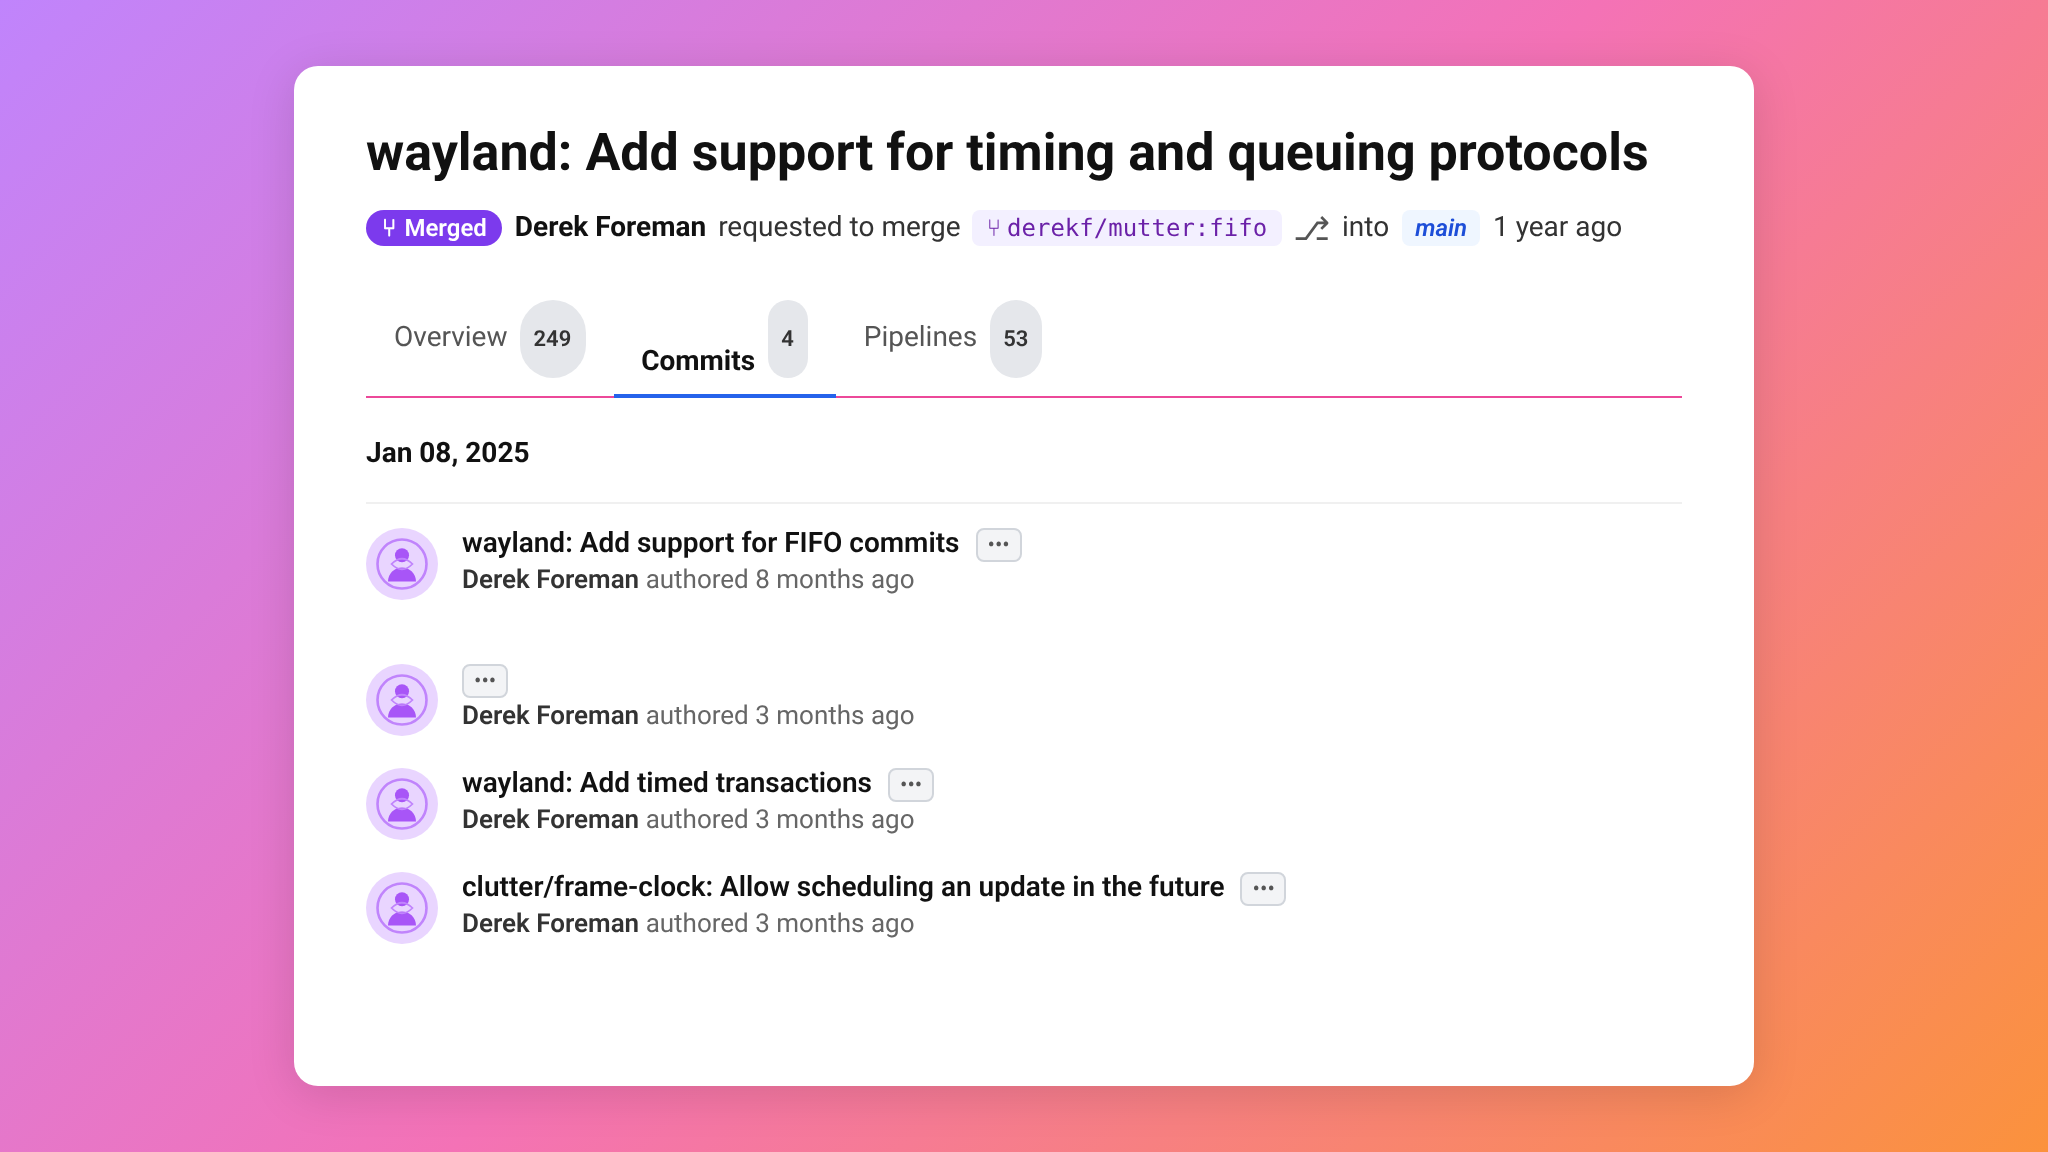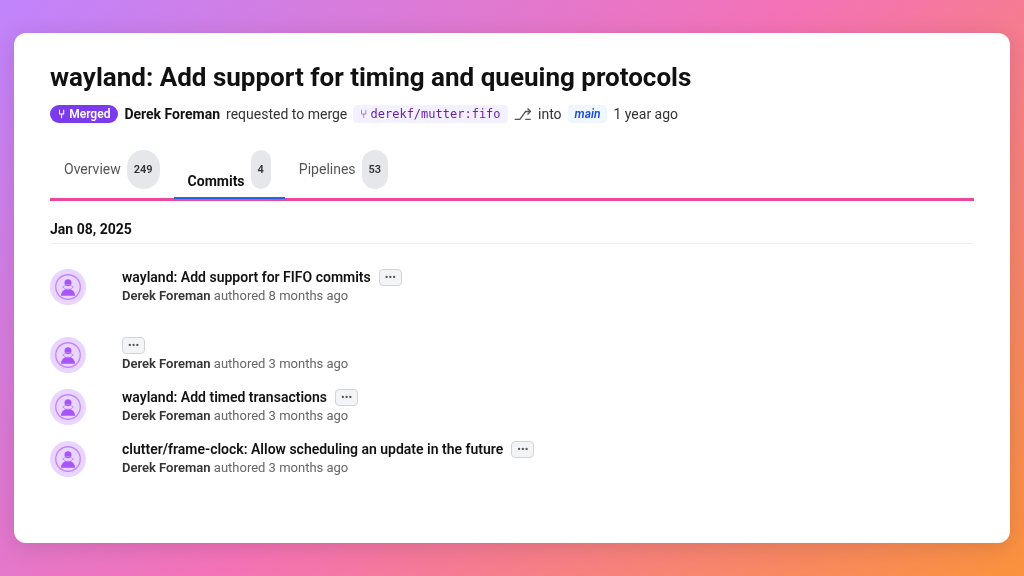--- a/index.html
+++ b/index.html
@@ -10,21 +10,21 @@
       background: linear-gradient(135deg, #c084fc 0%, #f472b6 50%, #fb923c 100%);
       display: flex;
       align-items: center;
       justify-content: center;
       font-family: -apple-system, BlinkMacSystemFont, 'Segoe UI', Roboto, sans-serif;
     }
 
     .card {
       background: #ffffff;
       border-radius: 12px;
-      width: 996px;
+      width: 730px;
       min-height: 510px;
       padding: 28px 36px 28px 36px;
       box-shadow: 0 4px 24px rgba(0,0,0,0.13);
     }
 
     .page-title {
       font-size: 26px;
       font-weight: 700;
       color: #111;
       line-height: 1.3;
@@ -76,21 +76,21 @@
       font-size: 12px;
       padding: 2px 7px;
       border-radius: 4px;
       font-weight: 600;
       font-style: italic;
     }
 
     .tabs {
       display: flex;
       gap: 0;
-      border-bottom: 3px solid #ec4899;
+      border-bottom: 1px solid #ec4899;
       margin-bottom: 20px;
     }
 
     .tab {
       padding: 8px 14px;
       font-size: 14px;
       color: #555;
       cursor: pointer;
       border-bottom: 2px solid transparent;
       margin-bottom: -1px;
@@ -117,22 +117,22 @@
     }
 
     .date-group {
       margin-bottom: 16px;
     }
 
     .date-heading {
       font-size: 14px;
       font-weight: 700;
       color: #111;
-      margin-bottom: 17px;
-      padding-bottom: 6px;
+      margin-bottom: 4px;
+      padding-bottom: 16px;
       border-bottom: 1px solid #f0f0f0;
     }
 
     .commit-item {
       display: flex;
       align-items: flex-start;
       gap: 12px;
       padding: 8px 0;
     }
 
@@ -150,21 +150,20 @@
 
     .avatar svg {
       width: 28px;
       height: 28px;
     }
 
     .commit-info {
       display: flex;
       flex-direction: column;
       gap: 2px;
-      margin-left: 24px;
     }
 
     .commit-title-row {
       display: flex;
       align-items: center;
       gap: 8px;
       flex-wrap: wrap;
     }
 
     .commit-title {

